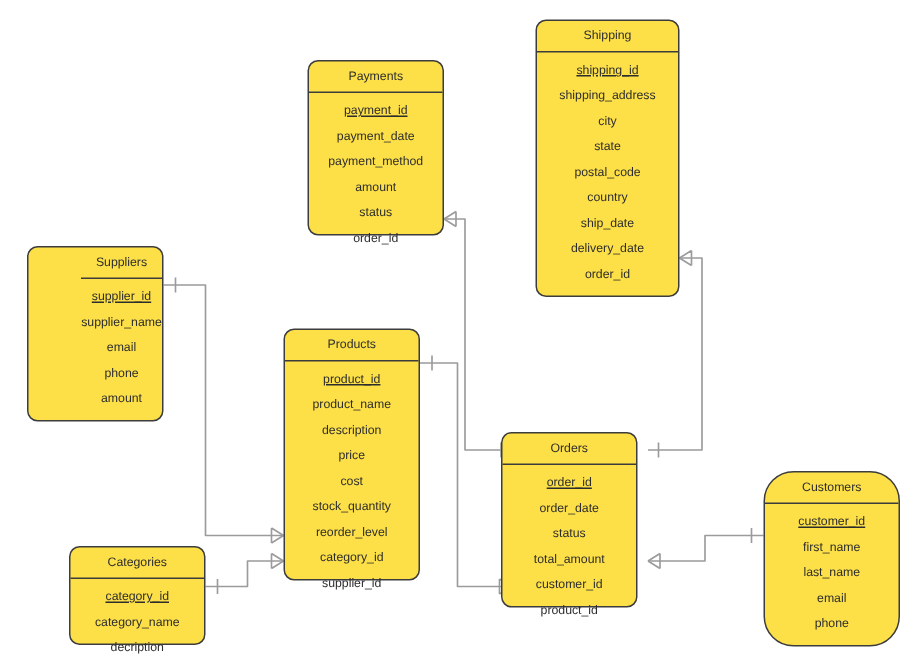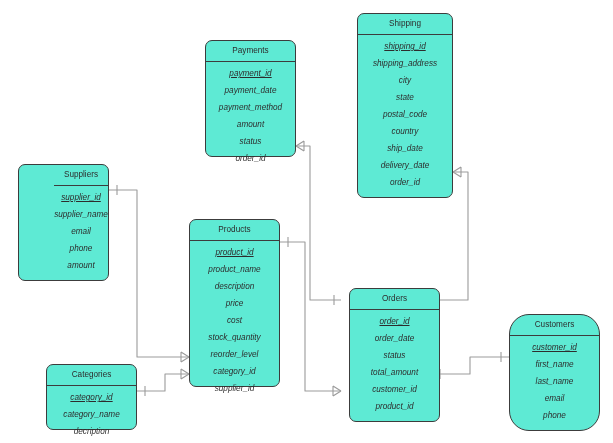--- a/index.html
+++ b/index.html
@@ -21,21 +21,21 @@
     position: absolute;
     left: 0;
     top: 0;
     width: 613px;
     height: 443px;
     pointer-events: none;
   }
   .entity {
     position: absolute;
     box-sizing: border-box;
-    background: #5eead4;
+    background: #fde047;
     border: 1.1px solid #3c3c3c;
     border-radius: 7px;
     z-index: 2;
   }
   .entity-title {
     height: 20px;
     line-height: 20px;
     text-align: center;
     font-size: 8.2px;
     color: #2d2d2d;
@@ -47,21 +47,20 @@
     padding: 3px 0 4px 0;
   }
   .attr {
     height: 17px;
     line-height: 17px;
     text-align: center;
     font-size: 8.2px;
     color: #2d2d2d;
     white-space: nowrap;
     overflow: hidden;
-    font-style: italic;
   }
   .attr.pk span {
     text-decoration: underline;
   }
 </style>
 </head>
 <body>
 
 <div id="canvas">
 
@@ -145,21 +144,21 @@
         <div class="attr"><span>product_name</span></div>
         <div class="attr"><span>description</span></div>
         <div class="attr"><span>price</span></div>
         <div class="attr"><span>cost</span></div>
         <div class="attr"><span>stock_quantity</span></div>
         <div class="attr"><span>reorder_level</span></div>
         <div class="attr"><span>category_id</span></div>
         <div class="attr"><span>supplier_id</span></div>
       </div>
     </div>
-    <div class="entity" style="left: 349px; top: 288px; width: 91px; height: 134px;">
+    <div class="entity" style="left: 334px; top: 288px; width: 91px; height: 117px;">
       <div class="entity-title">Orders</div>
       <div class="attrs">
         <div class="attr pk"><span>order_id</span></div>
         <div class="attr"><span>order_date</span></div>
         <div class="attr"><span>status</span></div>
         <div class="attr"><span>total_amount</span></div>
         <div class="attr"><span>customer_id</span></div>
         <div class="attr"><span>product_id</span></div>
       </div>
     </div>

